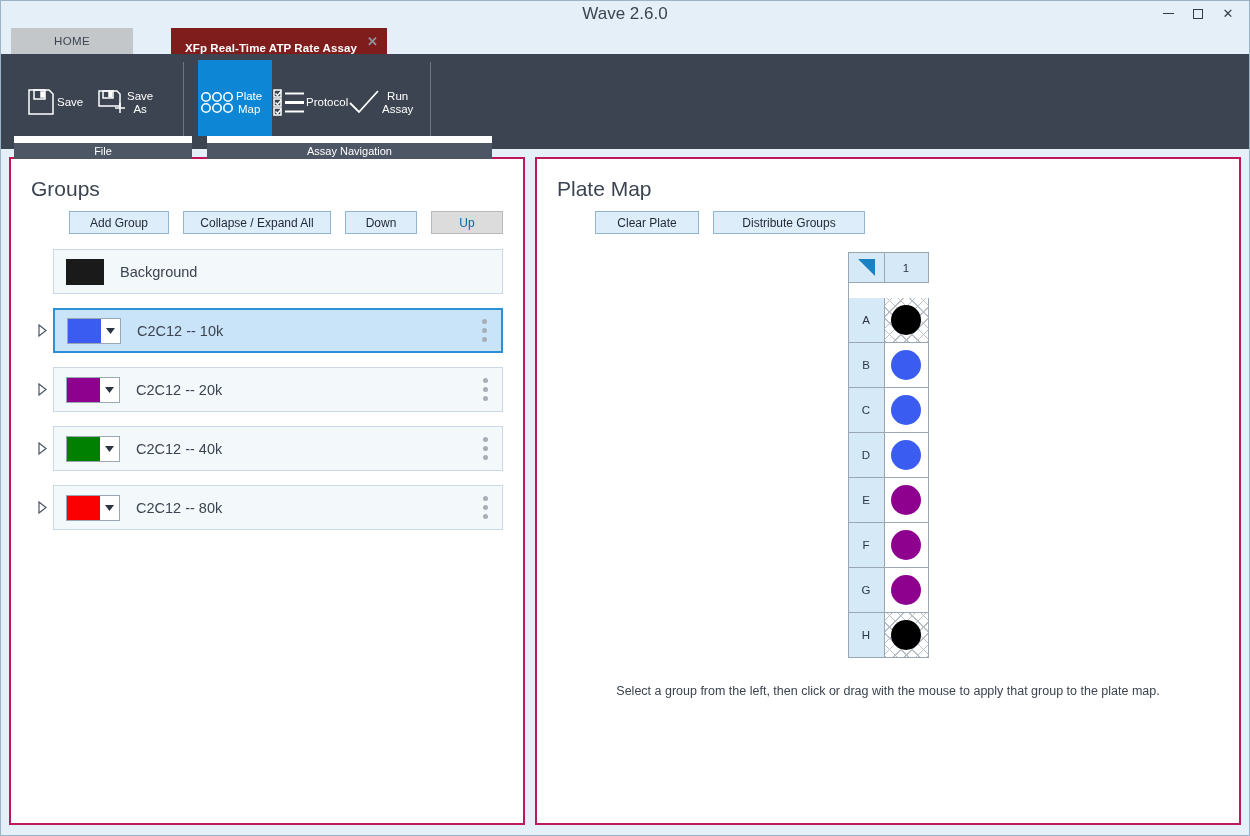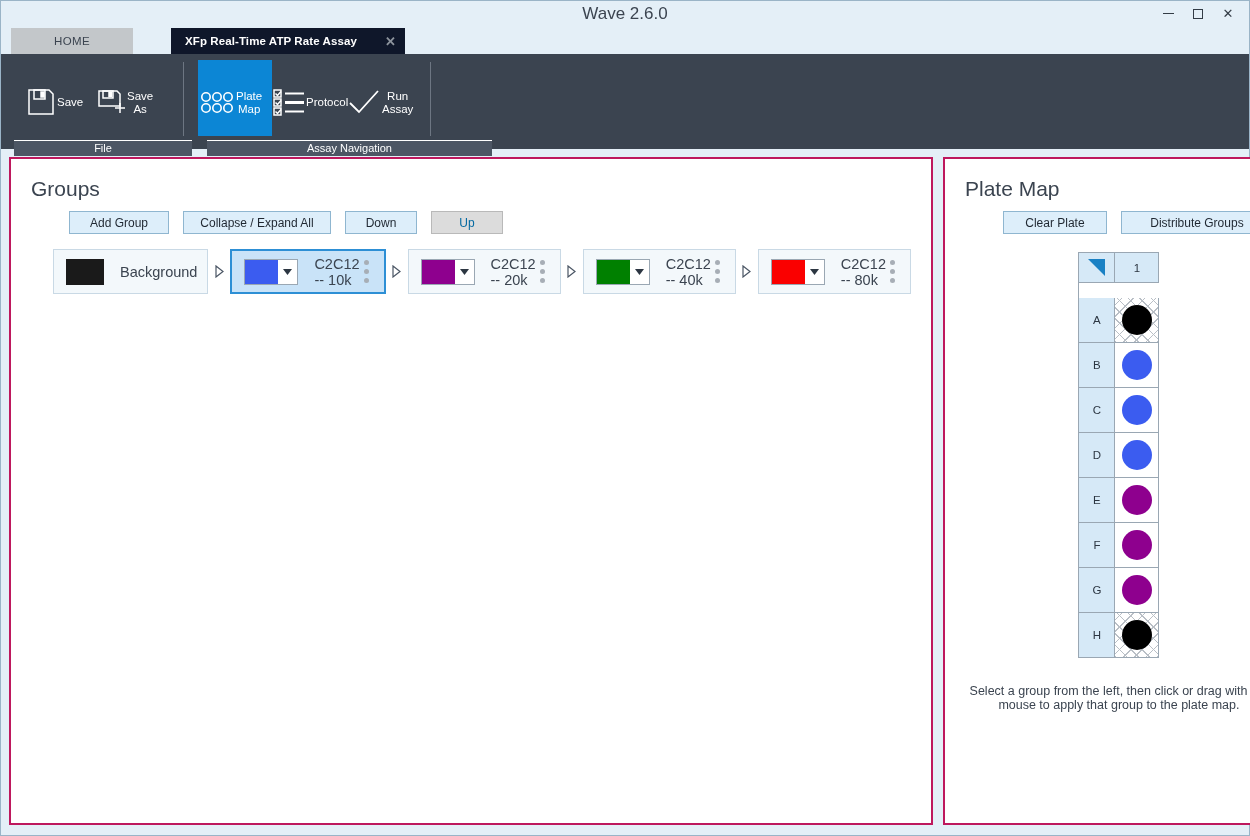--- a/index.html
+++ b/index.html
@@ -54,23 +54,24 @@
     display: flex; align-items: center; justify-content: center;
     font-size: 11.5px; padding: 0 14px;
     position: relative;
   }
   .tab.inactive {
     background: #c3c7ca; color: #3b4450;
     min-width: 122px;
     letter-spacing: .4px;
   }
   .tab.active {
-    background: #0f172a; color: #ffffff;
+    background: #7f1d1d; color: #ffffff;
     min-width: 196px; font-weight: bold; letter-spacing: .1px;
-    padding-right: 48px;
+    padding-right: 30px;
+    align-items: flex-end;
   }
   .tab-close {
     position: absolute; right: 9px; top: 50%; transform: translateY(-50%);
     color: #8d949d; font-size: 13px; line-height: 1;
   }
 
   
   .ribbon {
     flex: 0 0 95px; height: 95px;
     background: #3b4450;
@@ -96,24 +97,24 @@
   .rb-label {
     font-size: 11.5px; text-align: center; line-height: 13px;
     margin-top: 2px;
   }
   .group-bars {
     position: absolute; left: 0; bottom: 0; width: 100%;
     height: 18px; display: flex; align-items: center;
     pointer-events: none;
   }
   .group-bar {
-    height: 16px; background: #4c5664;
+    height: 23px; background: #4c5664;
     display: flex; align-items: center; justify-content: center;
     color: #ffffff; font-size: 11px;
-    border-top: 1px solid #ffffff;
+    border-top: 7px solid #ffffff;
     margin-top: 15px;
   }
 
   
   .body {
     flex: 1 1 auto;
     display: flex; gap: 10px;
     padding: 8px 8px 10px 8px;
     min-height: 0;
   }
@@ -142,21 +143,21 @@
   .btn.disabled {
     background: #dcdcdc; border-color: #b9b9b9; color: #0369a1;
   }
   .btn.w-add { min-width: 100px; }
   .btn.w-collapse { min-width: 148px; }
   .btn.w-nav { min-width: 72px; }
   .btn.w-clear { min-width: 104px; }
   .btn.w-dist { min-width: 152px; }
 
   
-  .group-list { display: flex; flex-direction: row; }
+  .group-list { display: flex; flex-direction: column; }
   .group-row {
     display: flex; align-items: center;
     height: 45px; margin-bottom: 14px;
     position: relative;
   }
   .twisty {
     width: 22px; flex: 0 0 22px;
     display: flex; align-items: center; justify-content: center;
     color: #4a5564;
   }

